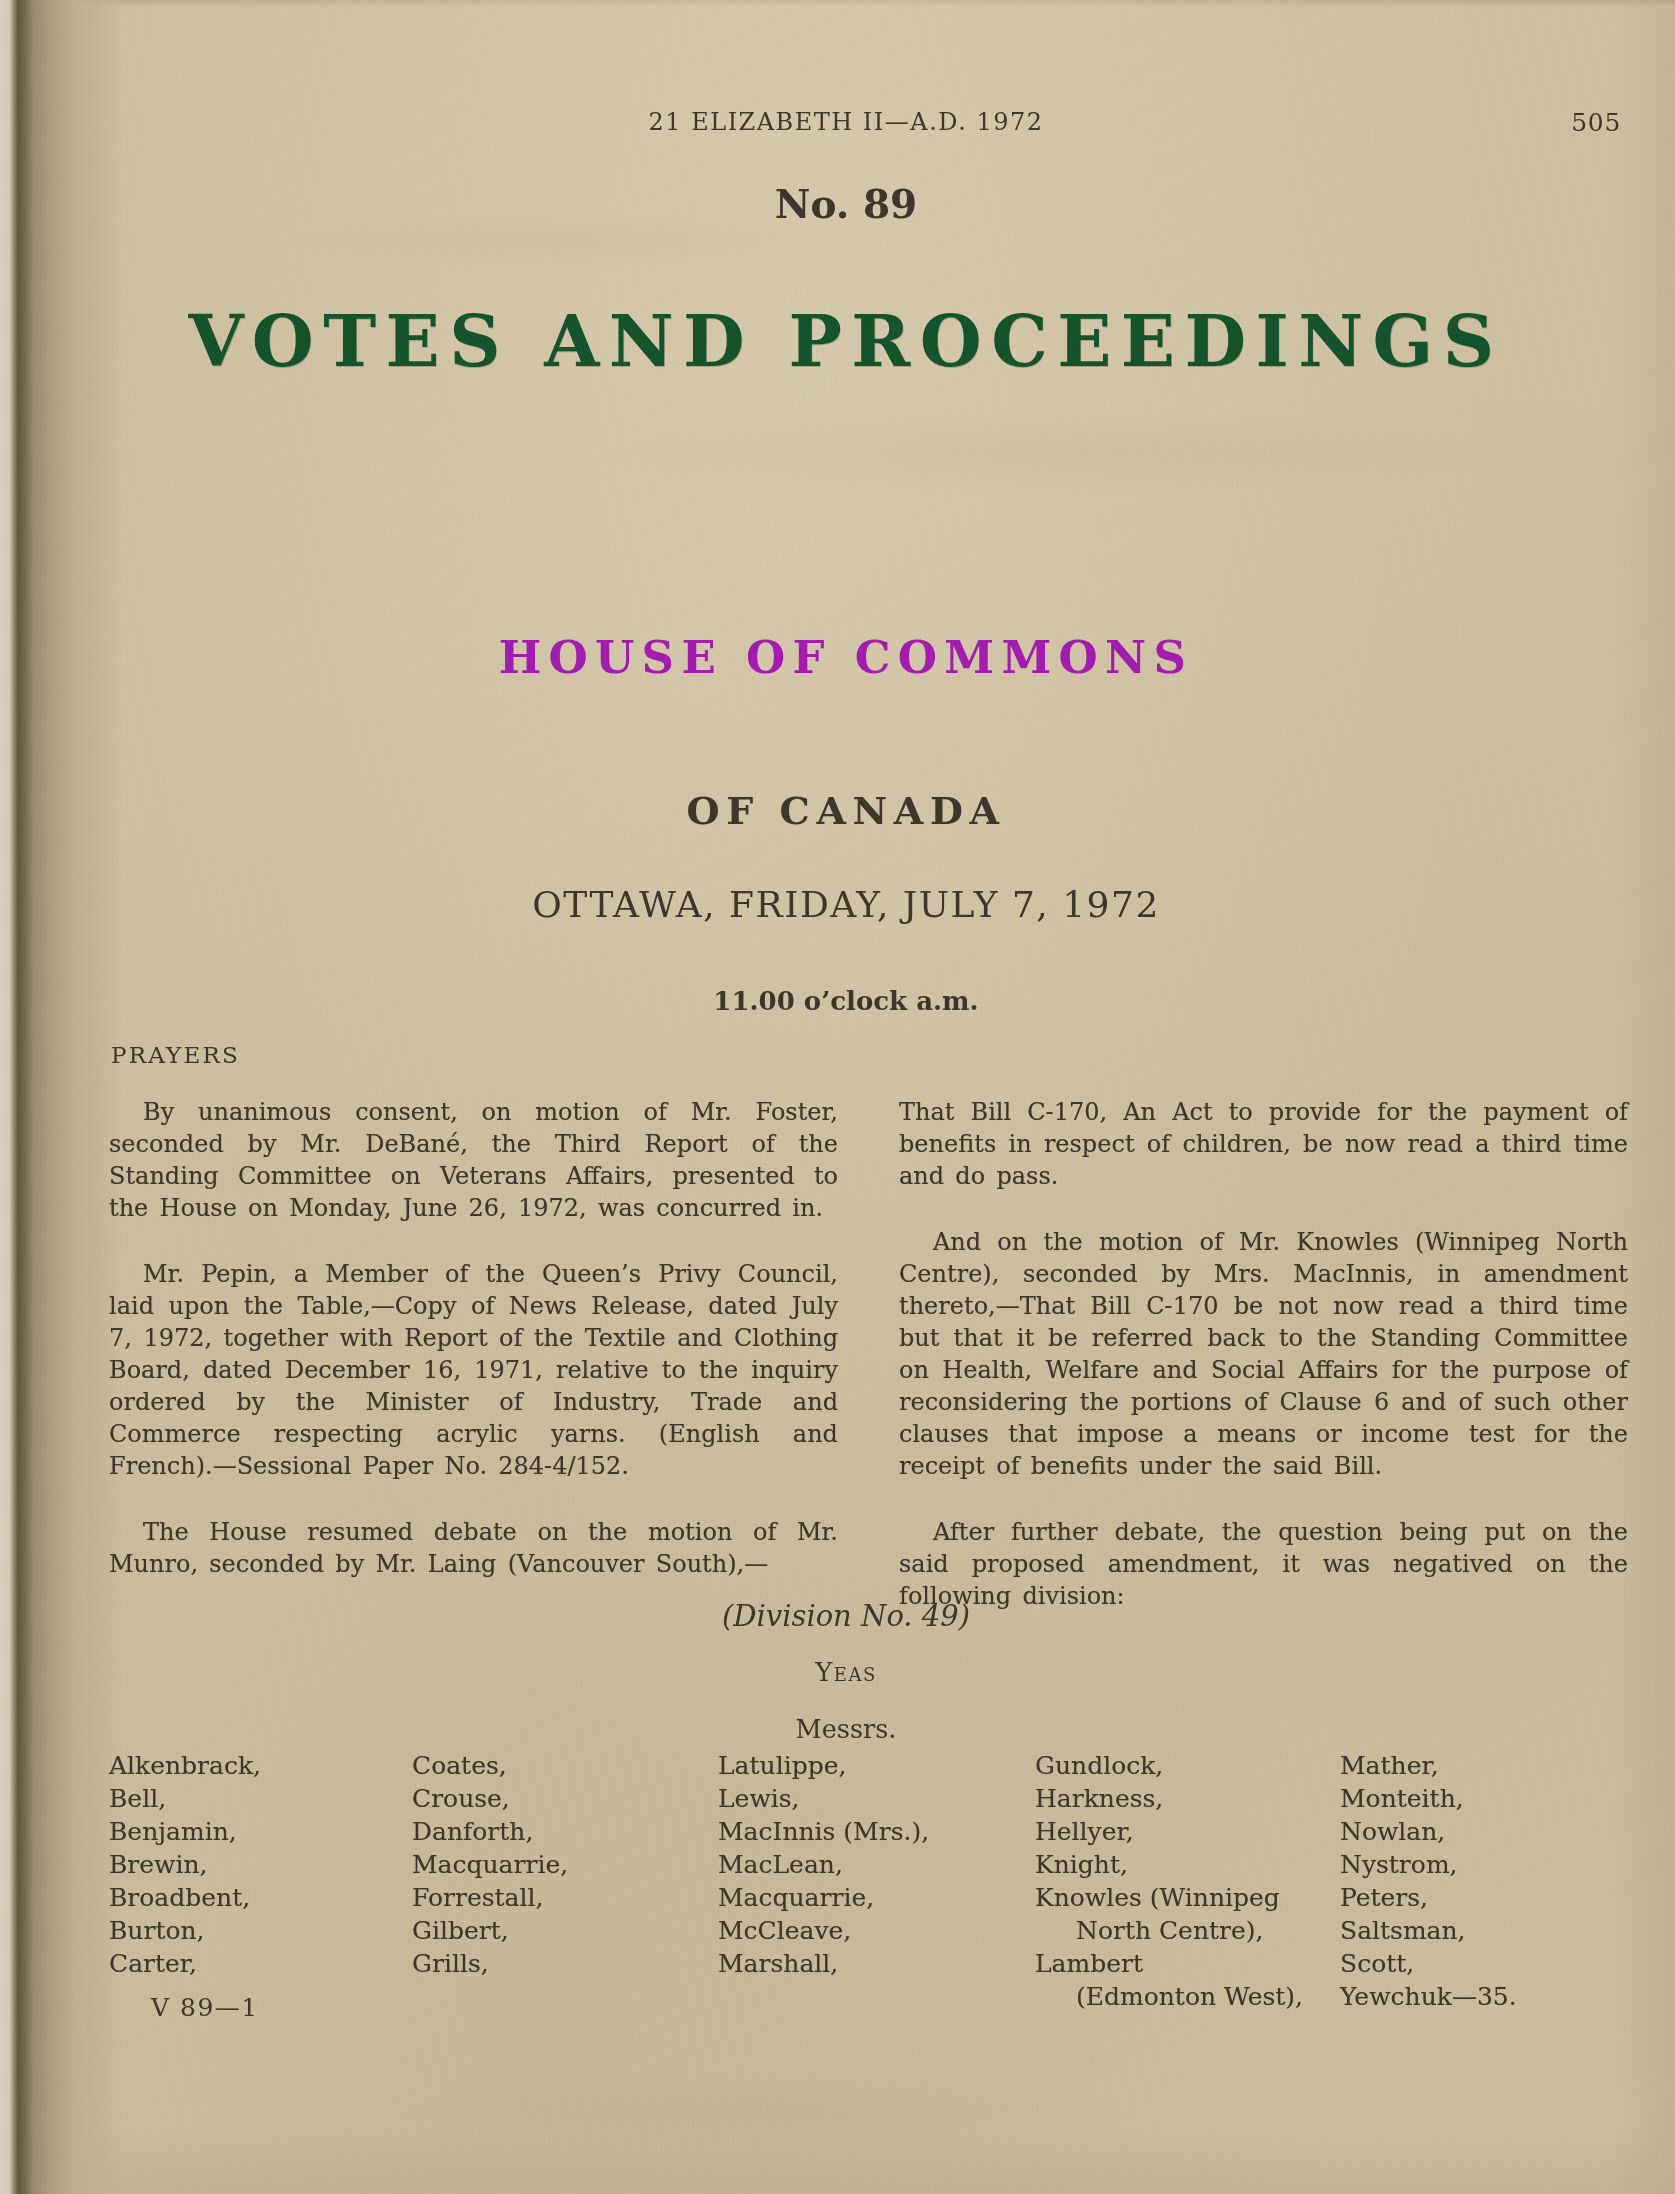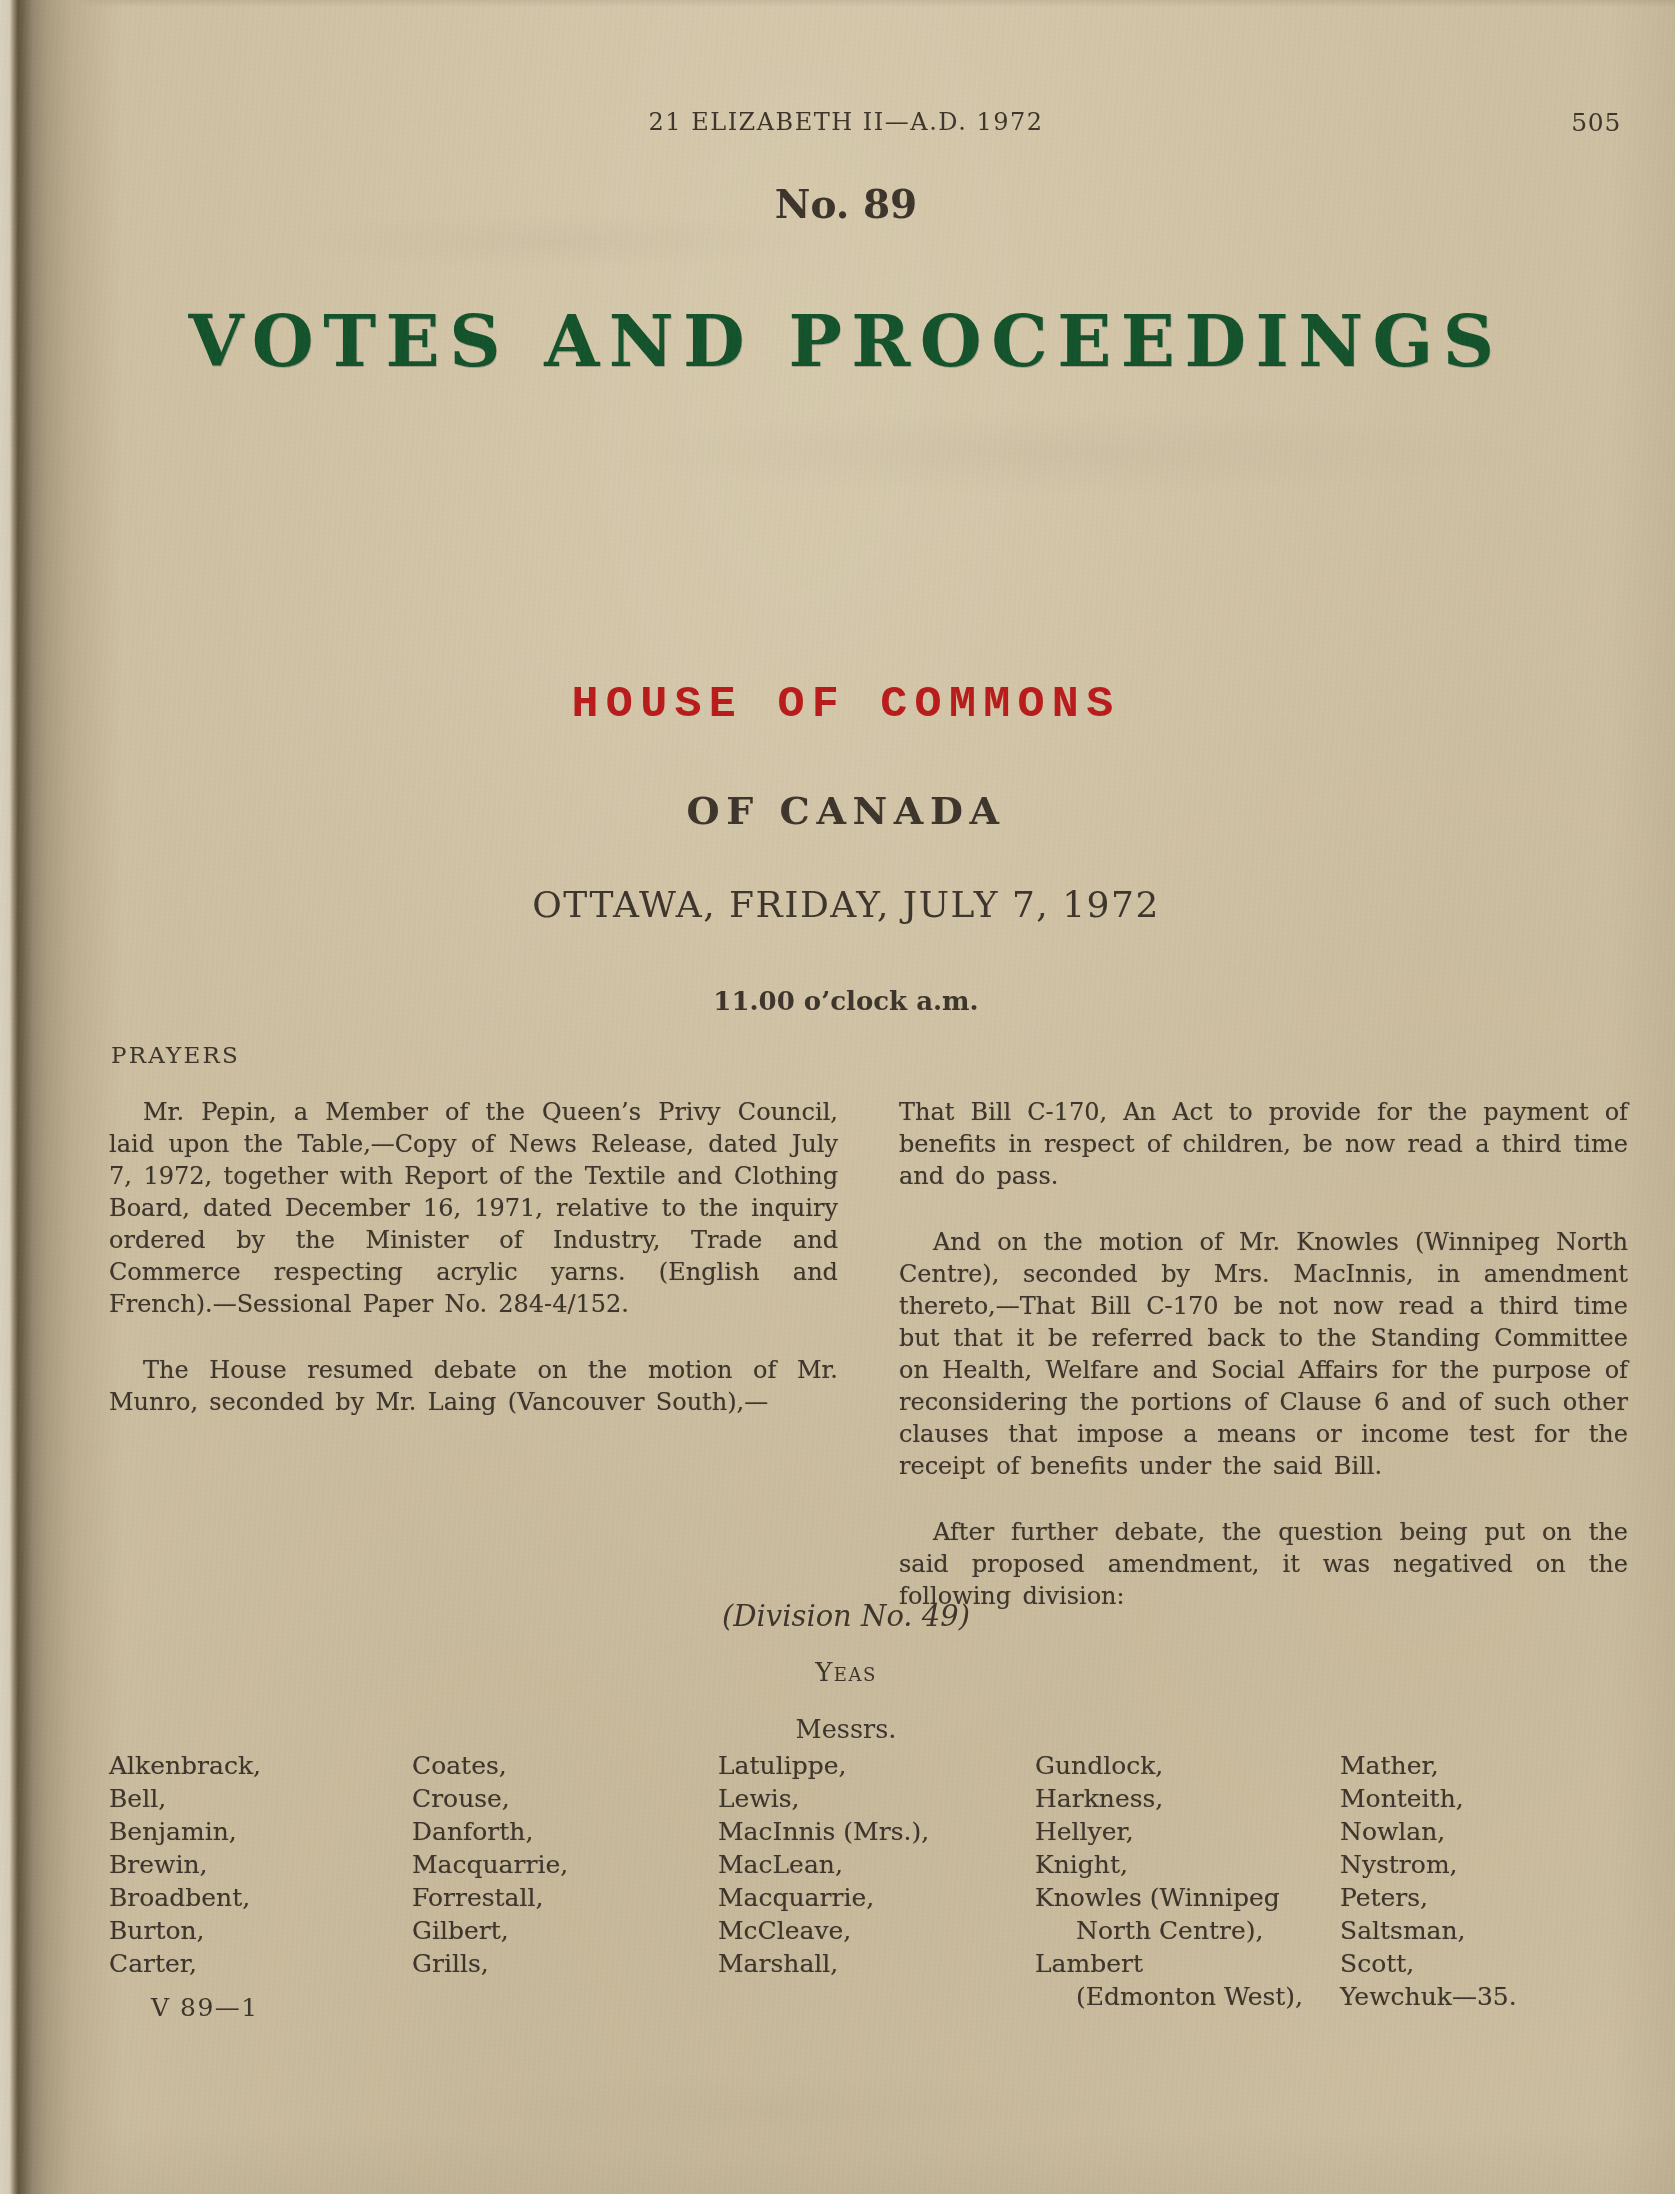--- a/index.html
+++ b/index.html
@@ -45,22 +45,22 @@
   .running-head{top:108px;left:0;width:100%;text-align:center;
     font-size:24px;letter-spacing:1.5px;}
   .page-number{top:108px;right:13px;font-size:25px;letter-spacing:0.7px;}
   .issue-number{top:181px;left:0;width:100%;text-align:center;
     font-size:39px;font-weight:bold;}
   .doc-title{top:302px;left:0;width:100%;margin:0;text-align:center;
     font-size:71px;font-weight:bold;letter-spacing:9.5px;line-height:1.1;
     color:#14532d;text-shadow:0.7px 0.7px 0 rgba(56,49,39,0.25);}
   .of-the{top:511px;left:0;width:100%;text-align:center;
     font-size:34px;font-weight:bold;letter-spacing:8.8px;}
-  .house{top:679px;left:0;width:100%;text-align:center;
-    font-size:45px;font-weight:bold;letter-spacing:7.3px;color:#b91c1c;font-family:Liberation Mono, monospace;}
+  .house{top:631px;left:0;width:100%;text-align:center;
+    font-size:45px;font-weight:bold;letter-spacing:7.3px;color:#a21caf;}
   .of-canada{top:788px;left:0;width:100%;text-align:center;
     font-size:38px;font-weight:bold;letter-spacing:6.6px;}
   .dateline{top:884px;left:0;width:100%;text-align:center;
     font-size:36px;font-weight:normal;letter-spacing:1.5px;}
   .time{top:986px;left:0;width:100%;text-align:center;
     font-size:26px;font-weight:bold;}
   .prayers{top:1042px;left:53px;font-size:23px;letter-spacing:2.2px;}
 
   .cols{top:1096px;left:51px;width:1519px;display:flex;gap:61px;}
   .col{flex:1;}
@@ -100,20 +100,21 @@
 
   <h1 class="doc-title">VOTES AND PROCEEDINGS</h1>
   <div class="house">HOUSE OF COMMONS</div>
   <div class="of-canada">OF CANADA</div>
   <div class="dateline">OTTAWA, FRIDAY, JULY 7, 1972</div>
   <div class="time">11.00 o’clock a.m.</div>
   <div class="prayers">PRAYERS</div>
 
   <div class="cols">
     <div class="col">
+      <p class="indent">By unanimous consent, on motion of Mr. Foster, seconded by Mr. DeBané, the Third Report of the Standing Committee on Veterans Affairs, presented to the House on Monday, June 26, 1972, was concurred in.</p>
       <p class="indent">Mr. Pepin, a Member of the Queen’s Privy Council, laid upon the Table,—Copy of News Release, dated July 7, 1972, together with Report of the Textile and Clothing Board, dated December 16, 1971, relative to the inquiry ordered by the Minister of Industry, Trade and Commerce respecting acrylic yarns. (English and French).—Sessional Paper No. 284-4/152.</p>
       <p class="indent">The House resumed debate on the motion of Mr. Munro, seconded by Mr. Laing (Vancouver South),—</p>
     </div>
     <div class="col">
       <p>That Bill C-170, An Act to provide for the payment of benefits in respect of children, be now read a third time and do pass.</p>
       <p class="indent">And on the motion of Mr. Knowles (Winnipeg North Centre), seconded by Mrs. MacInnis, in amendment thereto,—That Bill C-170 be not now read a third time but that it be referred back to the Standing Committee on Health, Welfare and Social Affairs for the purpose of reconsidering the portions of Clause 6 and of such other clauses that impose a means or income test for the receipt of benefits under the said Bill.</p>
       <p class="indent">After further debate, the question being put on the said proposed amendment, it was negatived on the following division:</p>
     </div>
   </div>
 

